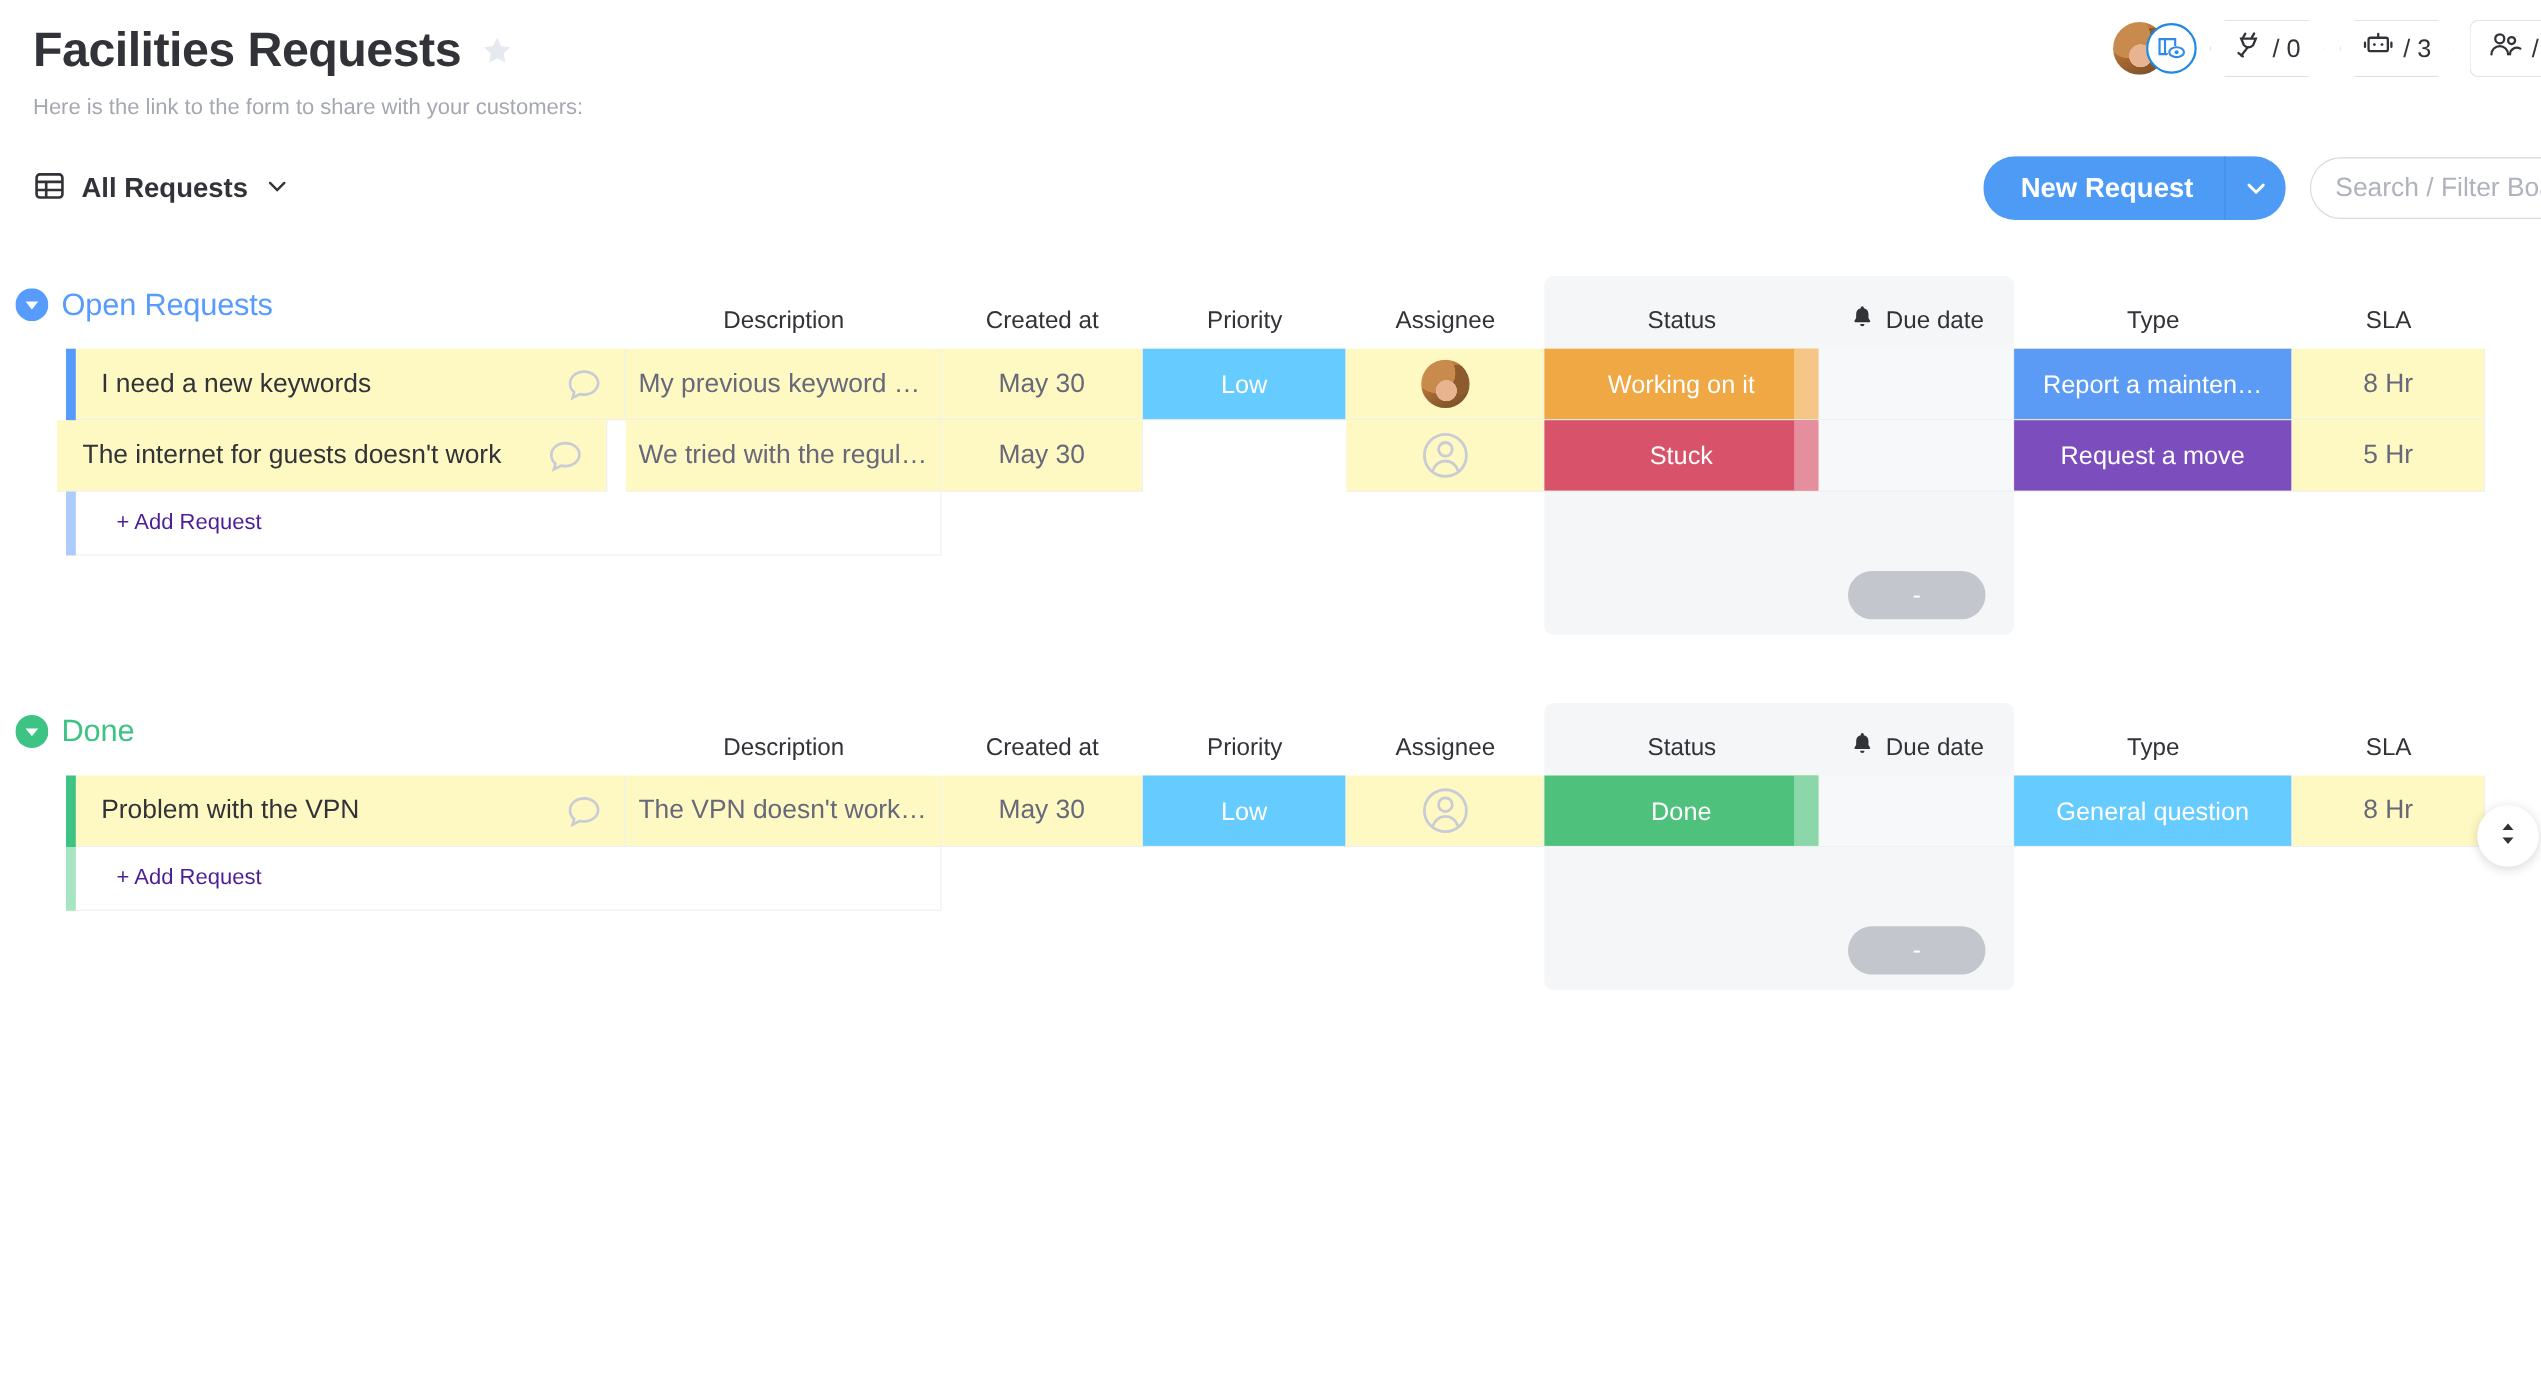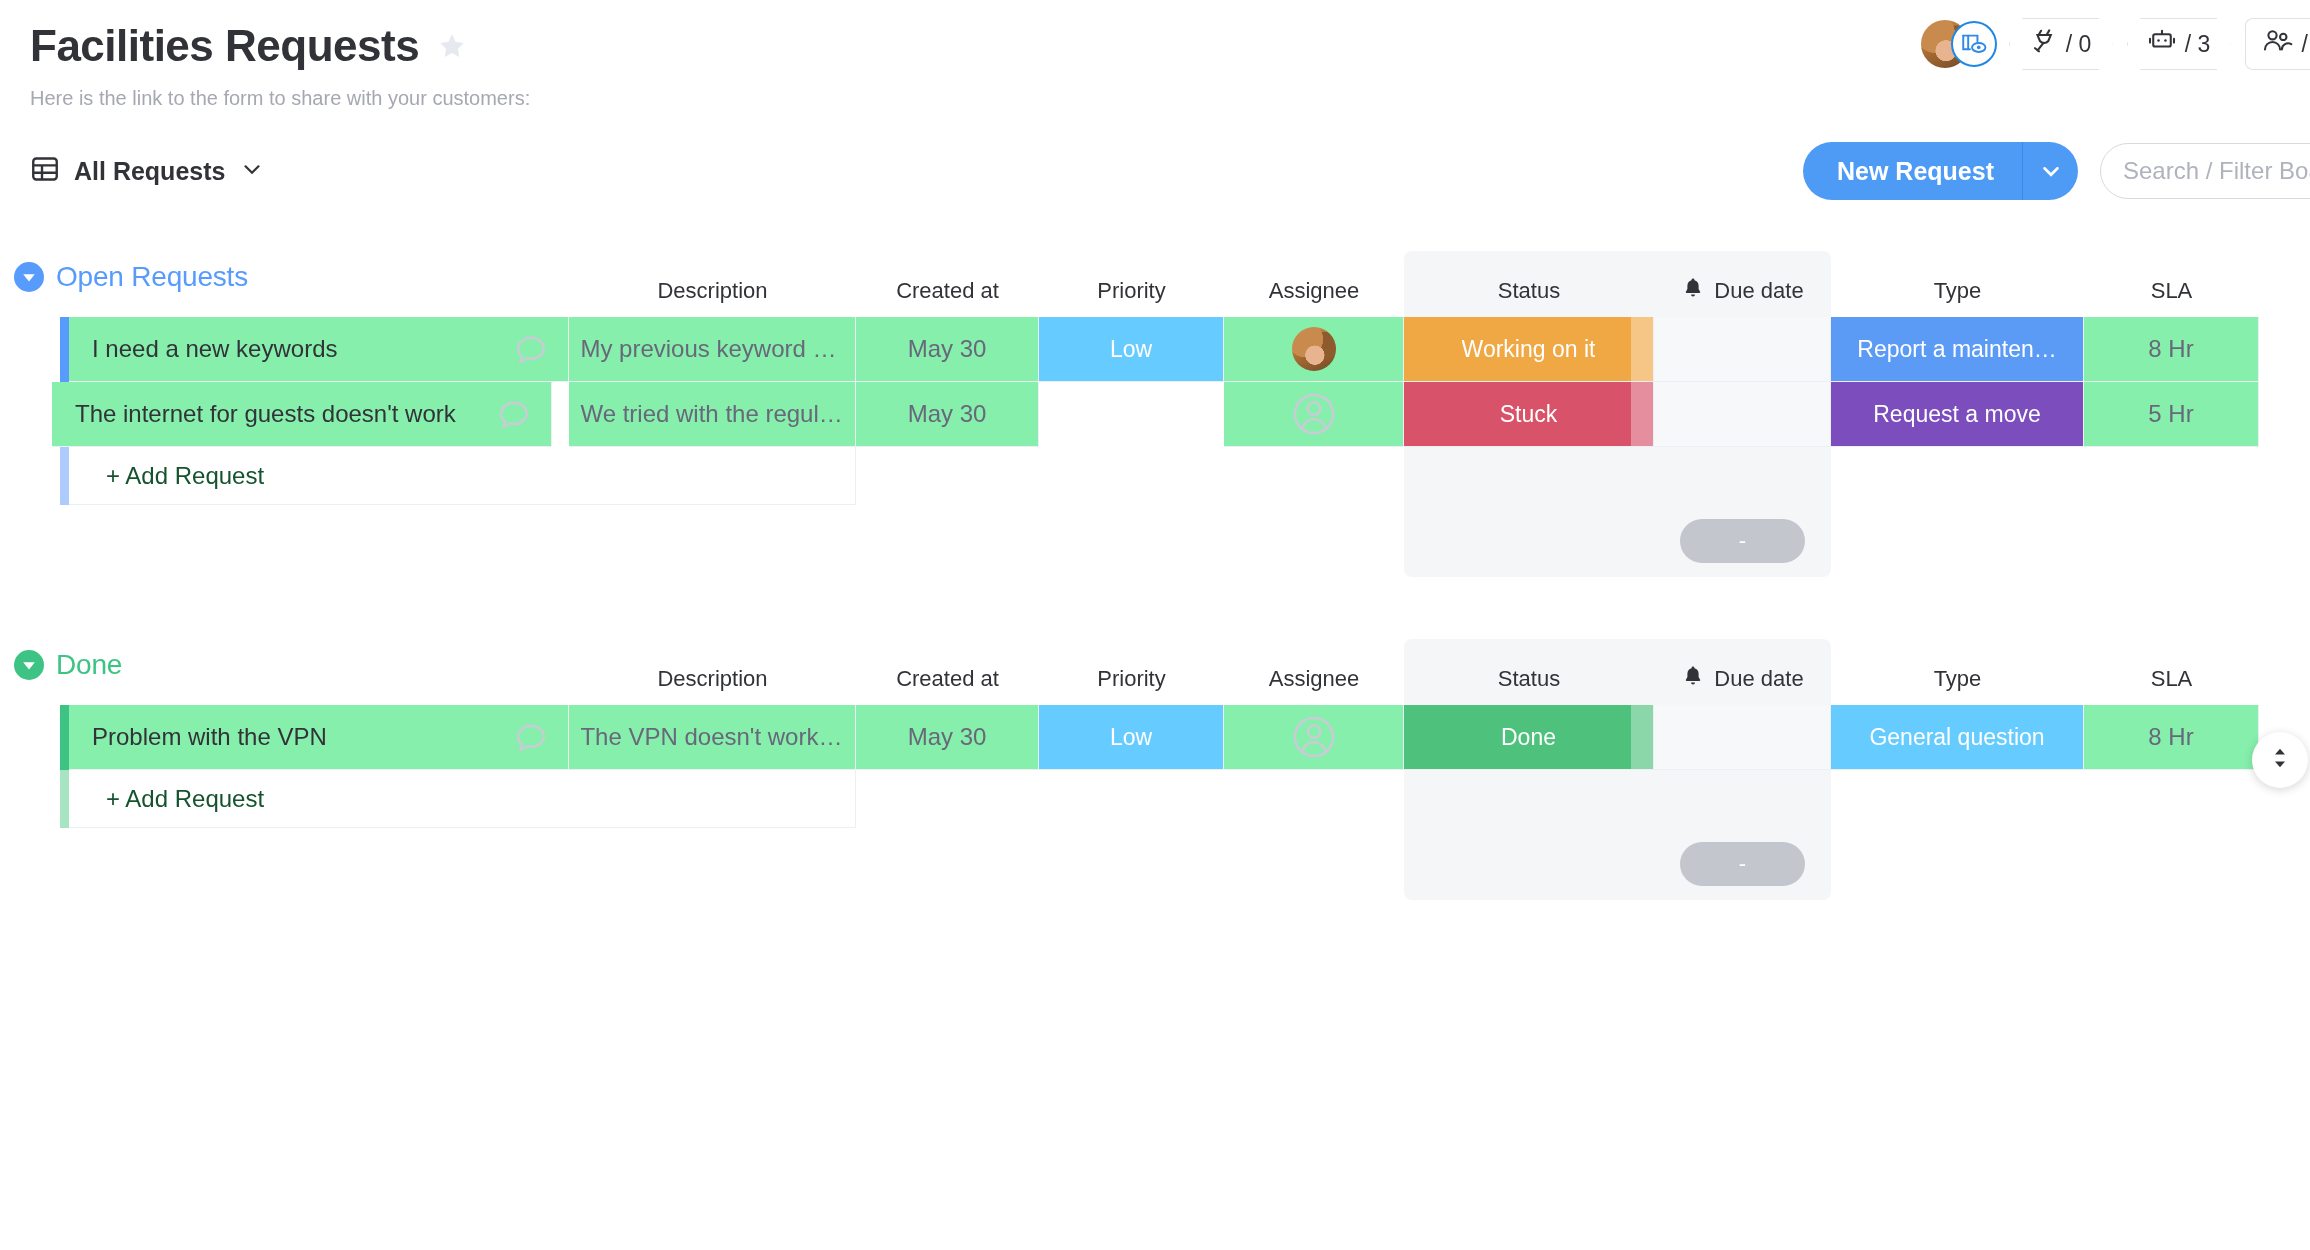--- a/index.html
+++ b/index.html
@@ -131,21 +131,21 @@
   .rows { position: relative; margin-top: 14px; }
 
   .row { position: relative; height: 65px; }
   .row-accent {
     position: absolute; left: 60px; top: 0; width: 9px; height: 100%;
   }
   .cell {
     position: absolute; top: 0; height: 100%;
     display: flex; align-items: center;
     border-right: 1px solid #eceff3; border-bottom: 1px solid #eceff3;
-    background: #86efac;
+    background: #fef9c3;
   }
   .cell.title-cell {
     padding-left: 23px; justify-content: space-between; padding-right: 20px;
     font-size: 24px; color: #323338;
   }
   .cell.center { justify-content: center; font-size: 24px; color: #676879; }
   .cell.desc { justify-content: center; font-size: 24px; color: #676879; }
   .cell.desc span {
     max-width: 92%; overflow: hidden; text-overflow: ellipsis; white-space: nowrap;
   }
@@ -176,21 +176,21 @@
       radial-gradient(circle at 74% 42%, #8d5b2d 0 32%, rgba(141,91,45,0) 33%),
       linear-gradient(150deg, #d79c5e 0%, #a96b33 48%, #6f4a27 100%);
   }
 
   .add-row { position: relative; height: 58px; }
   .add-row .add-accent { position: absolute; left: 60px; top: 0; width: 9px; height: 100%; }
   .add-row .add-cell {
     position: absolute; left: 69px; top: 0; height: 100%;
     display: flex; align-items: center; padding-left: 37px;
     border-right: 1px solid #eceff3; border-bottom: 1px solid #eceff3;
-    background: #fff; font-size: 24px; color: #14532d;
+    background: #fff; font-size: 20px; color: #4c1d95;
   }
 
   .summary-strip { position: relative; height: 72px; }
   .summary-pill {
     position: absolute; height: 44px; border-radius: 22px;
     background: #c3c6cd; display: flex; align-items: center;
     justify-content: center; color: #fff; font-size: 22px;
   }
 
   .scroll-ctl {

